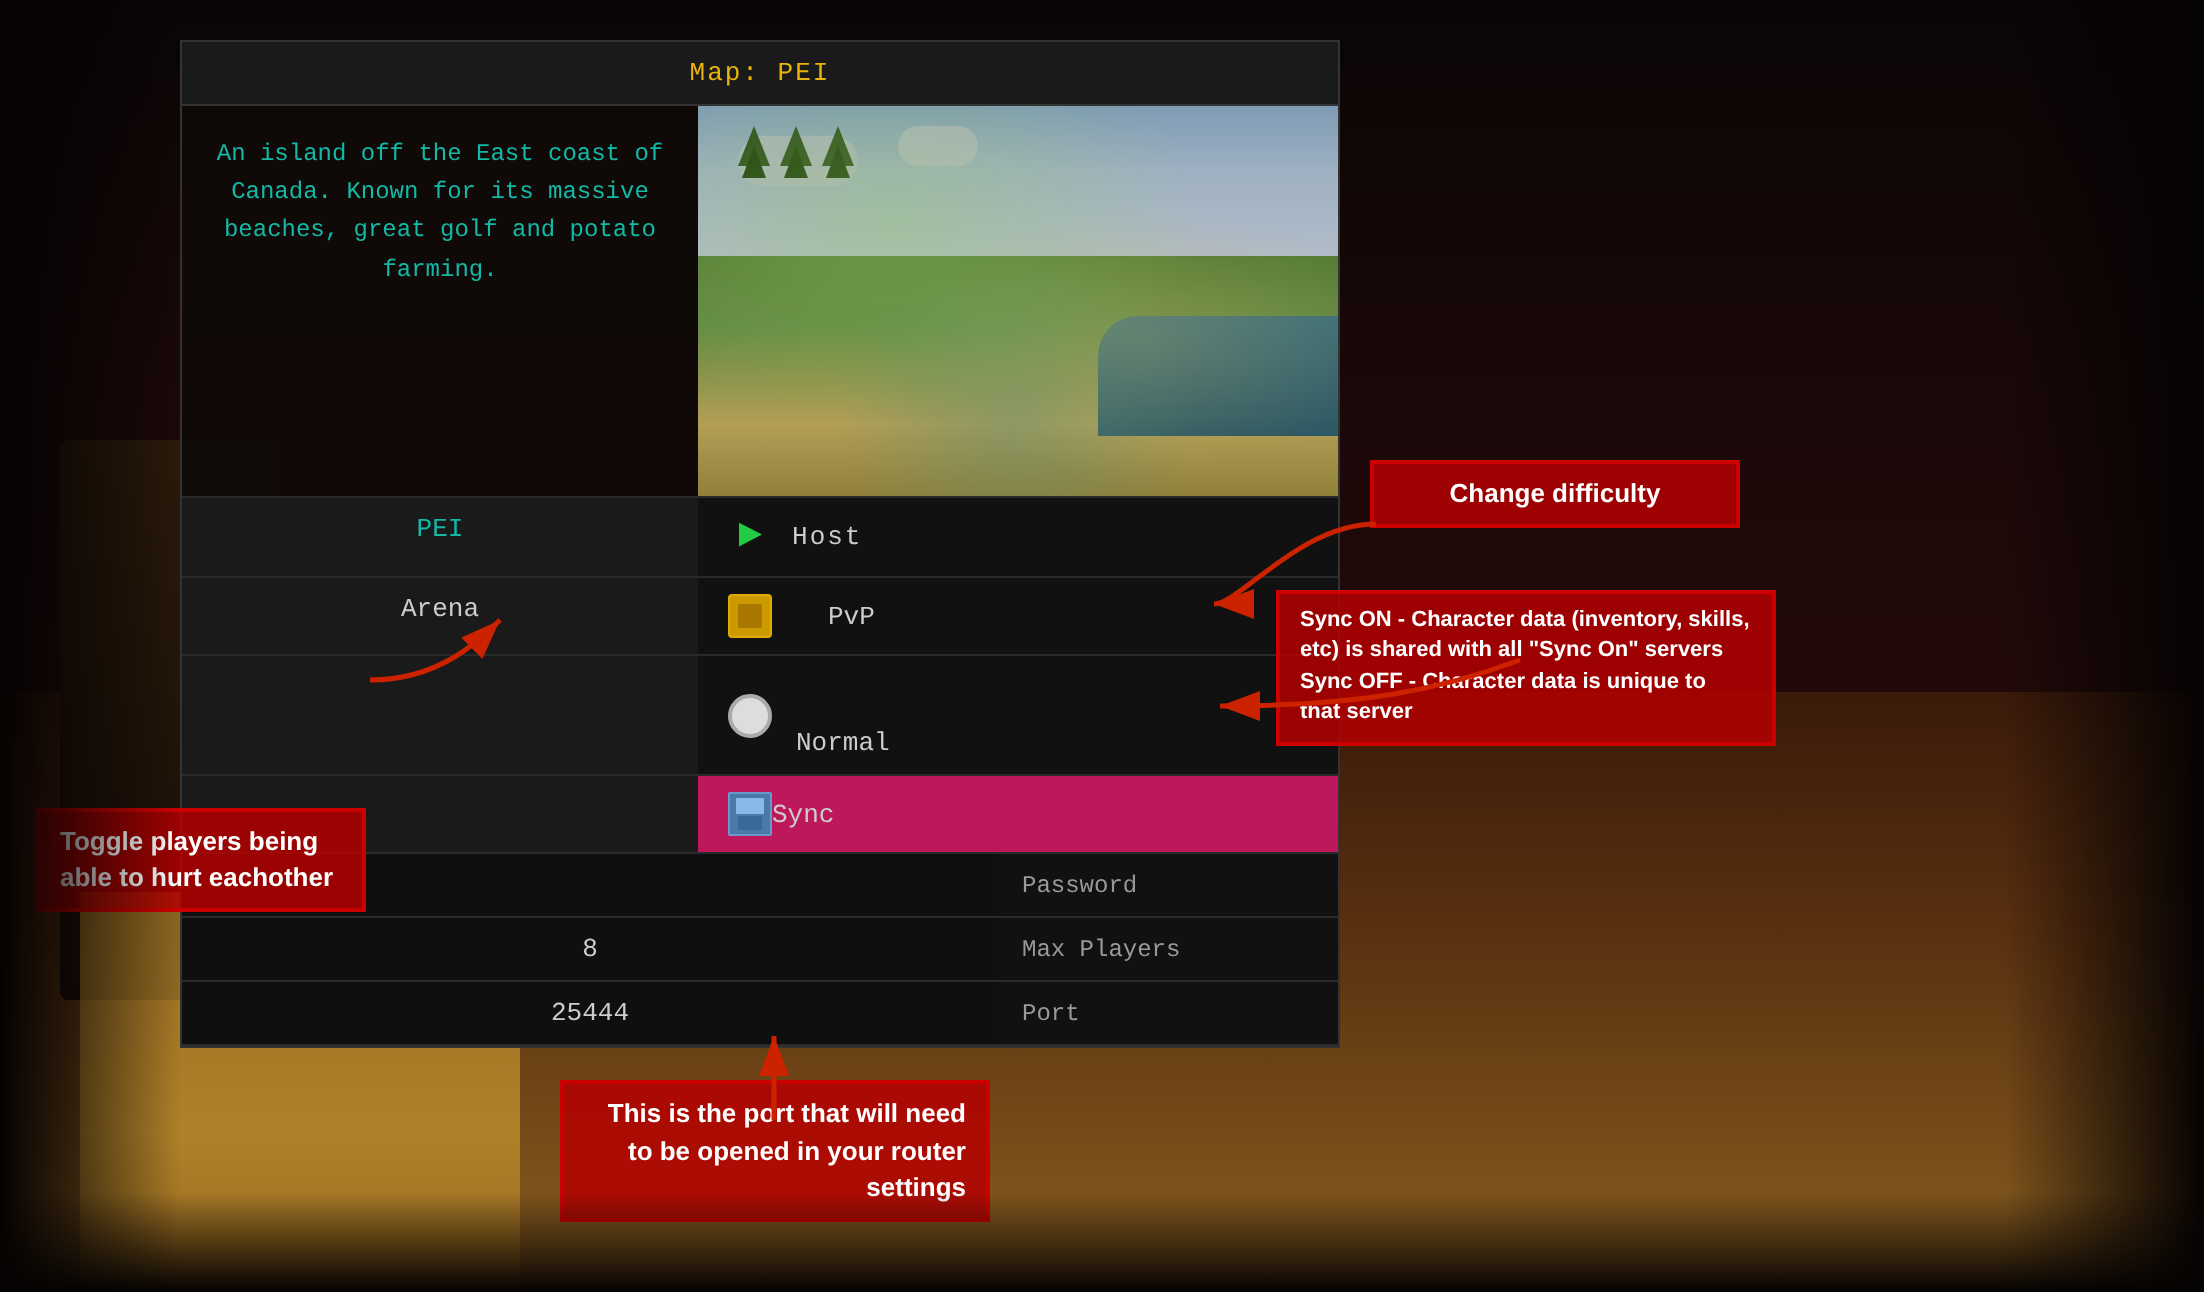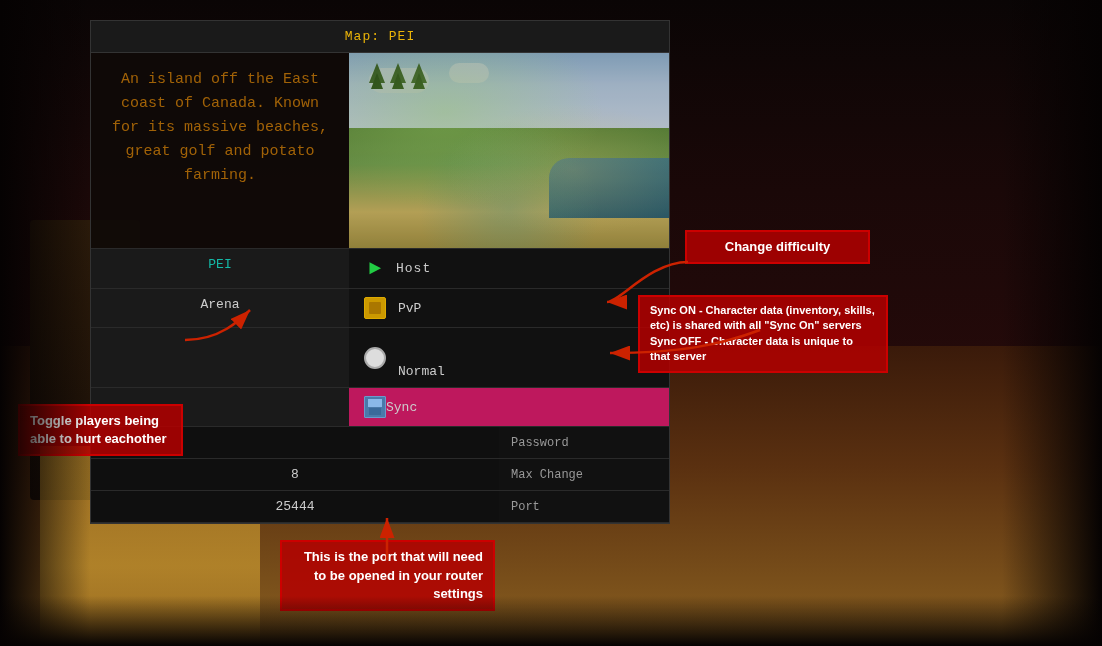--- a/index.html
+++ b/index.html
@@ -148,22 +148,22 @@
     
     .map-desc-area {
       display: flex;
       border-bottom: 1px solid #2a2a2a;
       min-height: 195px;
     }
 
     .map-desc-text {
       flex: 1;
       padding: 15px 12px;
-      color: #a16207;
-      font-size: 15px;
+      color: #14b8a6;
+      font-size: 12px;
       line-height: 1.6;
       text-align: center;
     }
 
     
     .map-name-row {
       display: flex;
       border-bottom: 1px solid #2a2a2a;
     }
 
@@ -210,21 +210,21 @@
       text-align: center;
       background: #1a1a1a;
     }
 
     .game-mode-right {
       width: 320px;
       padding: 8px 15px;
       display: flex;
       align-items: center;
       background: #111;
-      gap: 12px;
+      gap: 28px;
     }
 
     .save-icon {
       width: 22px;
       height: 22px;
       background: #4a7aaa;
       border: 1px solid #6a9acc;
       position: relative;
       border-radius: 1px;
     }
@@ -559,21 +559,21 @@
     </div>
   </div>
 
   <div class="field-row">
     <input class="field-input" type="password" value="" placeholder="" style="">
     <div class="field-label">Password</div>
   </div>
 
   <div class="field-row">
     <input class="field-input" type="text" value="8" style="">
-    <div class="field-label">Max Change</div>
+    <div class="field-label">Max Players</div>
   </div>
 
   <div class="field-row">
     <input class="field-input" type="text" value="25444" style="">
     <div class="field-label">Port</div>
   </div>
 
 </div>
 
 <div class="annotation annotation-change-diff">

